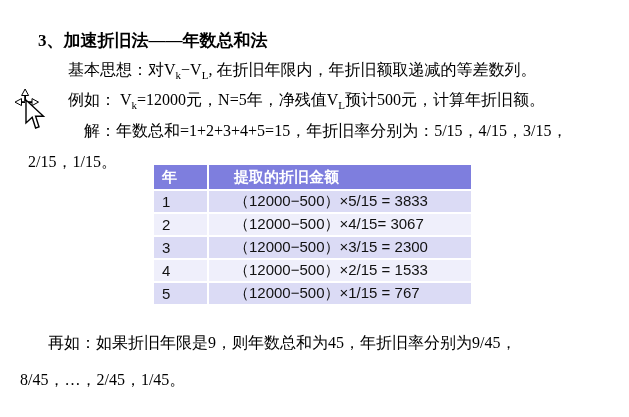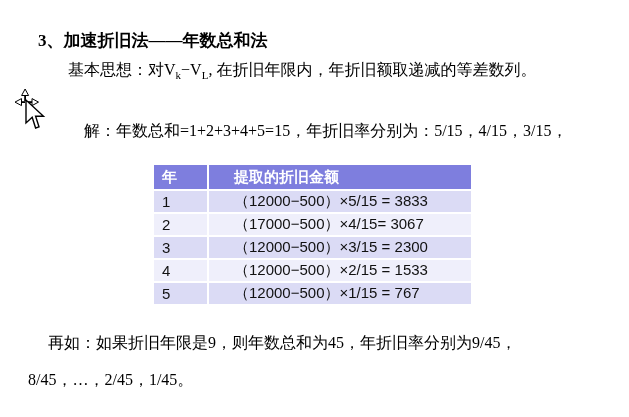--- a/index.html
+++ b/index.html
@@ -30,21 +30,21 @@
   }
   .line sub {
     font-size: 11px;
     line-height: 0;
   }
   .l1 { left: 68px; top: 60px; }
   .l2 { left: 68px; top: 90px; }
   .l3 { left: 84px; top: 121px; }
   .l4 { left: 28px; top: 152px; }
   .f1 { left: 48px; top: 333px; text-align: right; }
-  .f2 { left: 28px; top: 370px; }
+  .f2 { left: 20px; top: 370px; }
 
   .dep-table {
     position: absolute;
     left: 152px;
     top: 163px;
     border-collapse: collapse;
     font-family: "Liberation Sans", "DejaVu Sans", sans-serif;
     font-size: 15px;
     table-layout: fixed;
   }
@@ -81,43 +81,45 @@
 </style>
 </head>
 <body>
 
 <div class="page">
 
   <h1 class="title">3、加速折旧法——年数总和法</h1>
 
   <p class="line l1"><span>基本思想：对V</span><sub>k</sub><span>−V</span><sub>L</sub><span>, 在折旧年限内，年折旧额取递减的等差数列。</span></p>
 
+  <p class="line l2"><span>例如： V</span><sub>k</sub><span>=12000元，N=5年，净残值V</span><sub>L</sub><span>预计500元，计算年折旧额。</span></p>
 
   <p class="line l3">解：年数总和=1+2+3+4+5=15，年折旧率分别为：5/15，4/15，3/15，</p>
 
+  <p class="line l4">2/15，1/15。</p>
 
   <table class="dep-table">
     <colgroup>
       <col class="col-year">
       <col class="col-amt">
     </colgroup>
     <thead>
       <tr>
         <th>年</th>
         <th class="amt">提取的折旧金额</th>
       </tr>
     </thead>
     <tbody>
       <tr>
         <td>1</td>
         <td class="amt">（12000−500）×5/15 = 3833</td>
       </tr>
       <tr>
         <td>2</td>
-        <td class="amt">（17000−500）×4/15= 3067</td>
+        <td class="amt">（12000−500）×4/15= 3067</td>
       </tr>
       <tr>
         <td>3</td>
         <td class="amt">（12000−500）×3/15 = 2300</td>
       </tr>
       <tr>
         <td>4</td>
         <td class="amt">（12000−500）×2/15 = 1533</td>
       </tr>
       <tr>

